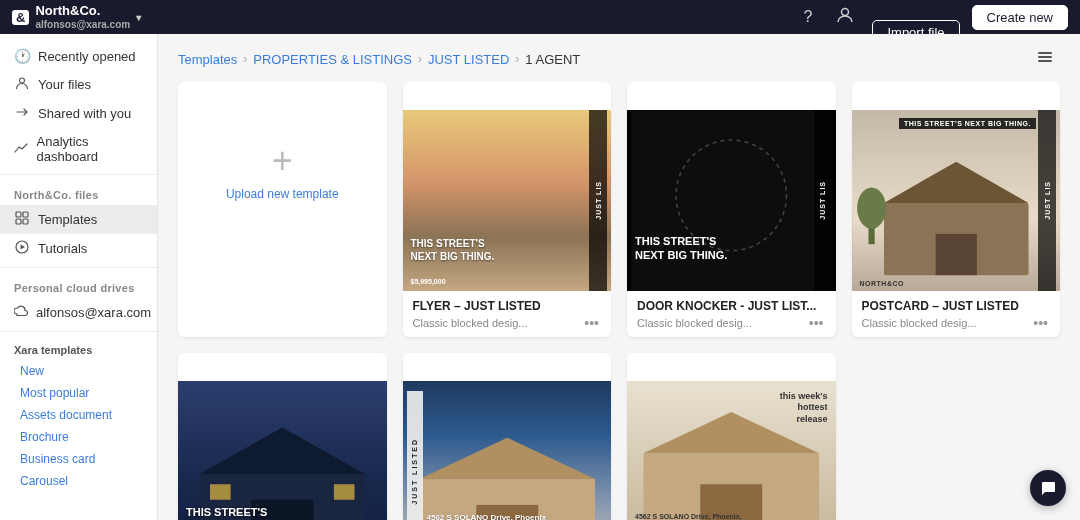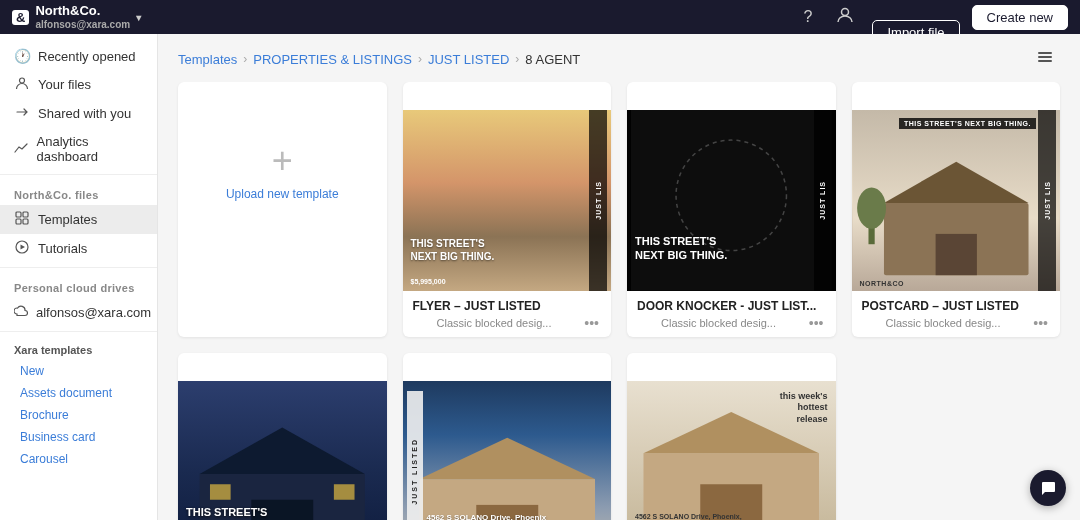--- a/index.html
+++ b/index.html
@@ -77,21 +77,21 @@
       width: 100%; aspect-ratio: 3/2.6; background: #ddd; display: flex; align-items: center; justify-content: center; overflow: hidden; position: relative; margin-top: 28px;
     }
     .template-thumb-upload {
       width: 100%; aspect-ratio: 3/2.6; display: flex; flex-direction: column; align-items: center; justify-content: center; gap: 8px; cursor: pointer; color: #3b7dd8;
     }
     .upload-plus { font-size: 36px; color: #bbb; line-height: 1; }
     .upload-label { font-size: 12px; color: #3b7dd8; }
     .template-info { padding: 8px 10px 6px; }
     .template-title { font-size: 12px; font-weight: 600; color: #222; white-space: nowrap; overflow: hidden; text-overflow: ellipsis; }
     .template-meta { display: flex; align-items: center; justify-content: space-between; margin-top: 2px; }
-    .template-desc { font-size: 11px; color: #888; white-space: nowrap; overflow: hidden; text-overflow: ellipsis; flex: 1; margin-left: 24px; }
+    .template-desc { font-size: 11px; color: #888; white-space: nowrap; overflow: hidden; text-overflow: ellipsis; flex: 1; }
     .template-dots { background: none; border: none; cursor: pointer; color: #999; font-size: 14px; padding: 0 2px; }
     .thumb-house-1 { background: linear-gradient(180deg, #e8c97a 0%, #d4956a 40%, #8b7355 70%, #c4a882 100%); position: relative; }
     .thumb-house-3 { background: linear-gradient(180deg, #c4b9a8 0%, #e8dcc8 50%, #b8a898 100%); }
     .thumb-inner-text { position: absolute; color: #fff; font-weight: 900; font-size: 11px; text-transform: uppercase; line-height: 1.3; }
     .thumb-tag-vert { position: absolute; right: 4px; top: 0; bottom: 0; width: 18px; background: rgba(0,0,0,0.7); display: flex; align-items: center; justify-content: center; }
     .thumb-tag-vert span { color: #fff; font-size: 7px; font-weight: 700; writing-mode: vertical-rl; text-orientation: mixed; letter-spacing: 1px; transform: rotate(180deg); }
 
     
     .chat-bubble {
       position: fixed; bottom: 14px; right: 14px; width: 36px; height: 36px; background: #1a1a2e; border-radius: 50%; display: flex; align-items: center; justify-content: center; cursor: pointer; color: #fff; font-size: 16px; box-shadow: 0 2px 8px rgba(0,0,0,0.3);
@@ -181,37 +181,38 @@
       <span class="sidebar-item-icon">
         <svg width="14" height="14" viewBox="0 0 14 14" fill="none">
             <path d="M3 10a3 3 0 010-6c.2 0 .4 0 .6.05A4 4 0 0111 6.5a2.5 2.5 0 010 5H3z" stroke="#555" stroke-width="1.2" fill="none"></path>
           </svg>
       </span>
       <span>alfonsos@xara.com</span>
     </div>
     <hr class="sidebar-divider">
     <div class="xara-templates-label">Xara templates</div>
     <a class="xara-template-link">New</a>
+    <a class="xara-template-link">Most popular</a>
     <a class="xara-template-link">Assets document</a>
     <a class="xara-template-link">Brochure</a>
     <a class="xara-template-link">Business card</a>
     <a class="xara-template-link">Carousel</a>
 
   </aside>
 
   <main class="content">
 
     <div class="breadcrumb-bar">
       <span class="breadcrumb-item">Templates</span>
       <span class="breadcrumb-sep">›</span>
       <span class="breadcrumb-item">PROPERTIES &amp; LISTINGS</span>
       <span class="breadcrumb-sep">›</span>
       <span class="breadcrumb-item">JUST LISTED</span>
       <span class="breadcrumb-sep">›</span>
-      <span class="breadcrumb-current">8 AGENT</span>
+      <span class="breadcrumb-current">1 AGENT</span>
       <div class="breadcrumb-spacer"></div>
       <button class="view-toggle-btn">
         <svg width="18" height="18" viewBox="0 0 18 18" fill="none">
             <rect x="2" y="4" width="14" height="2" rx="1" fill="#555"></rect>
             <rect x="2" y="8" width="14" height="2" rx="1" fill="#555"></rect>
             <rect x="2" y="12" width="14" height="2" rx="1" fill="#555"></rect>
           </svg>
       </button>
     </div>
 

